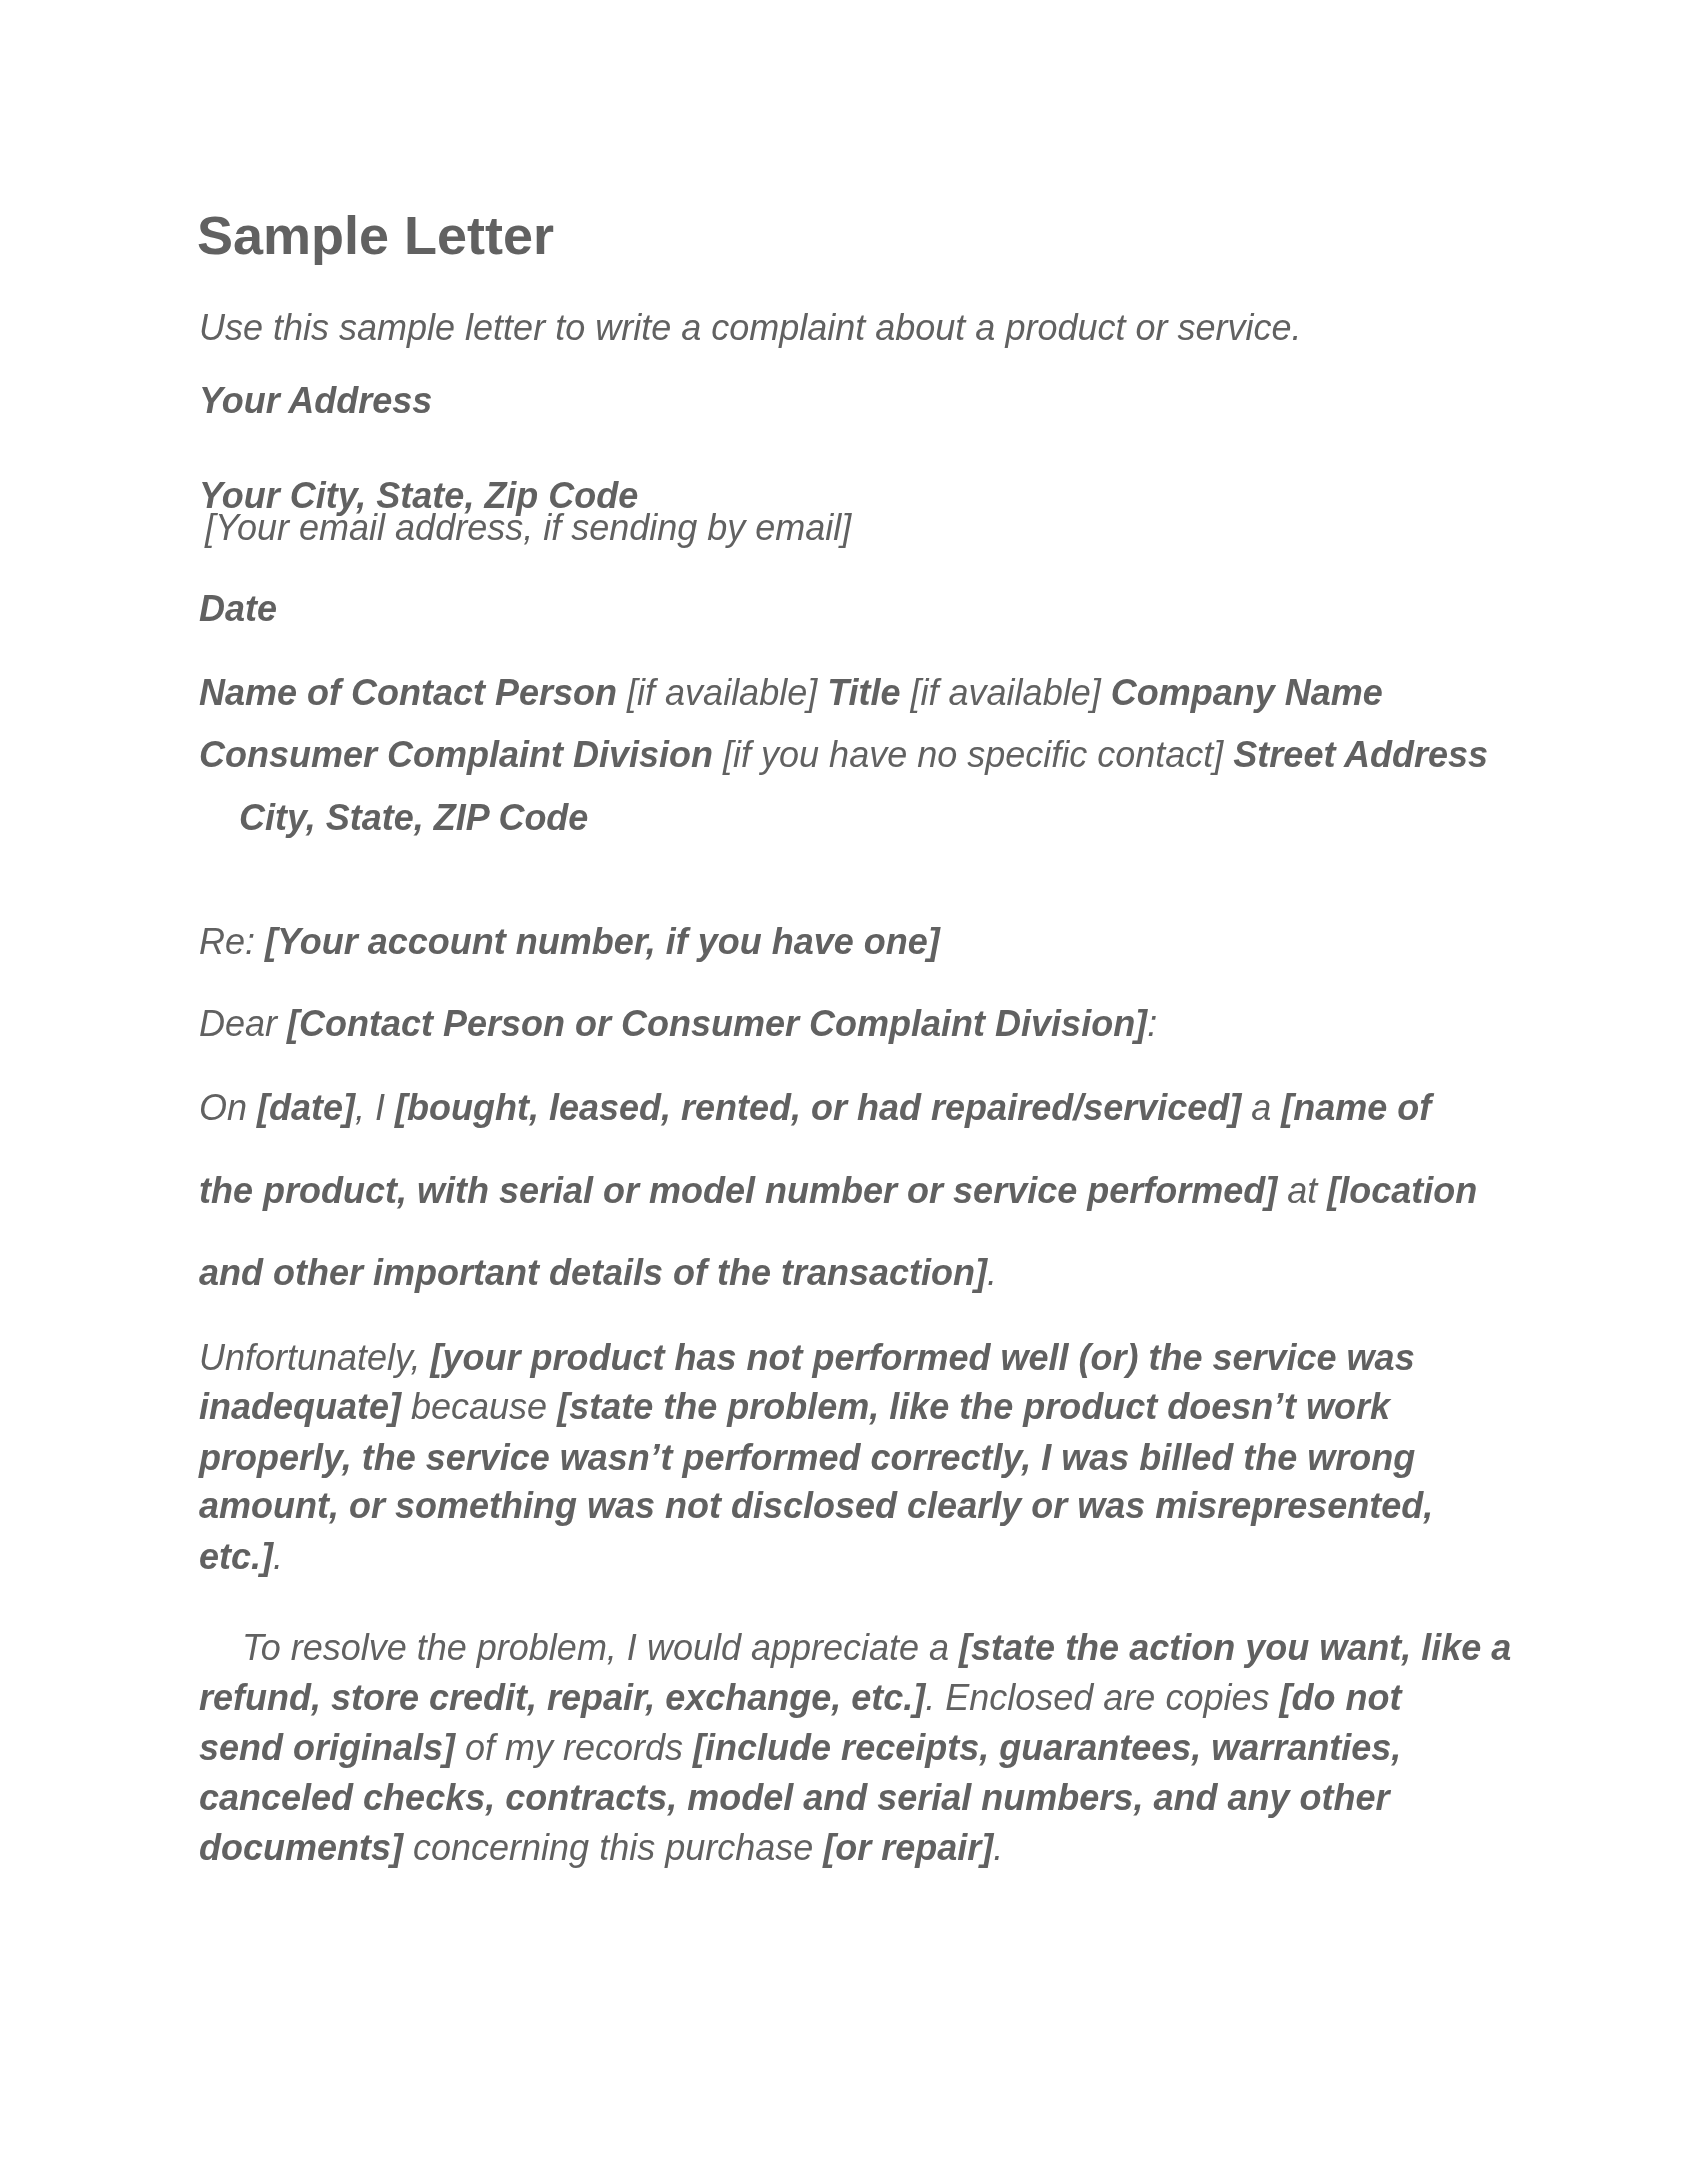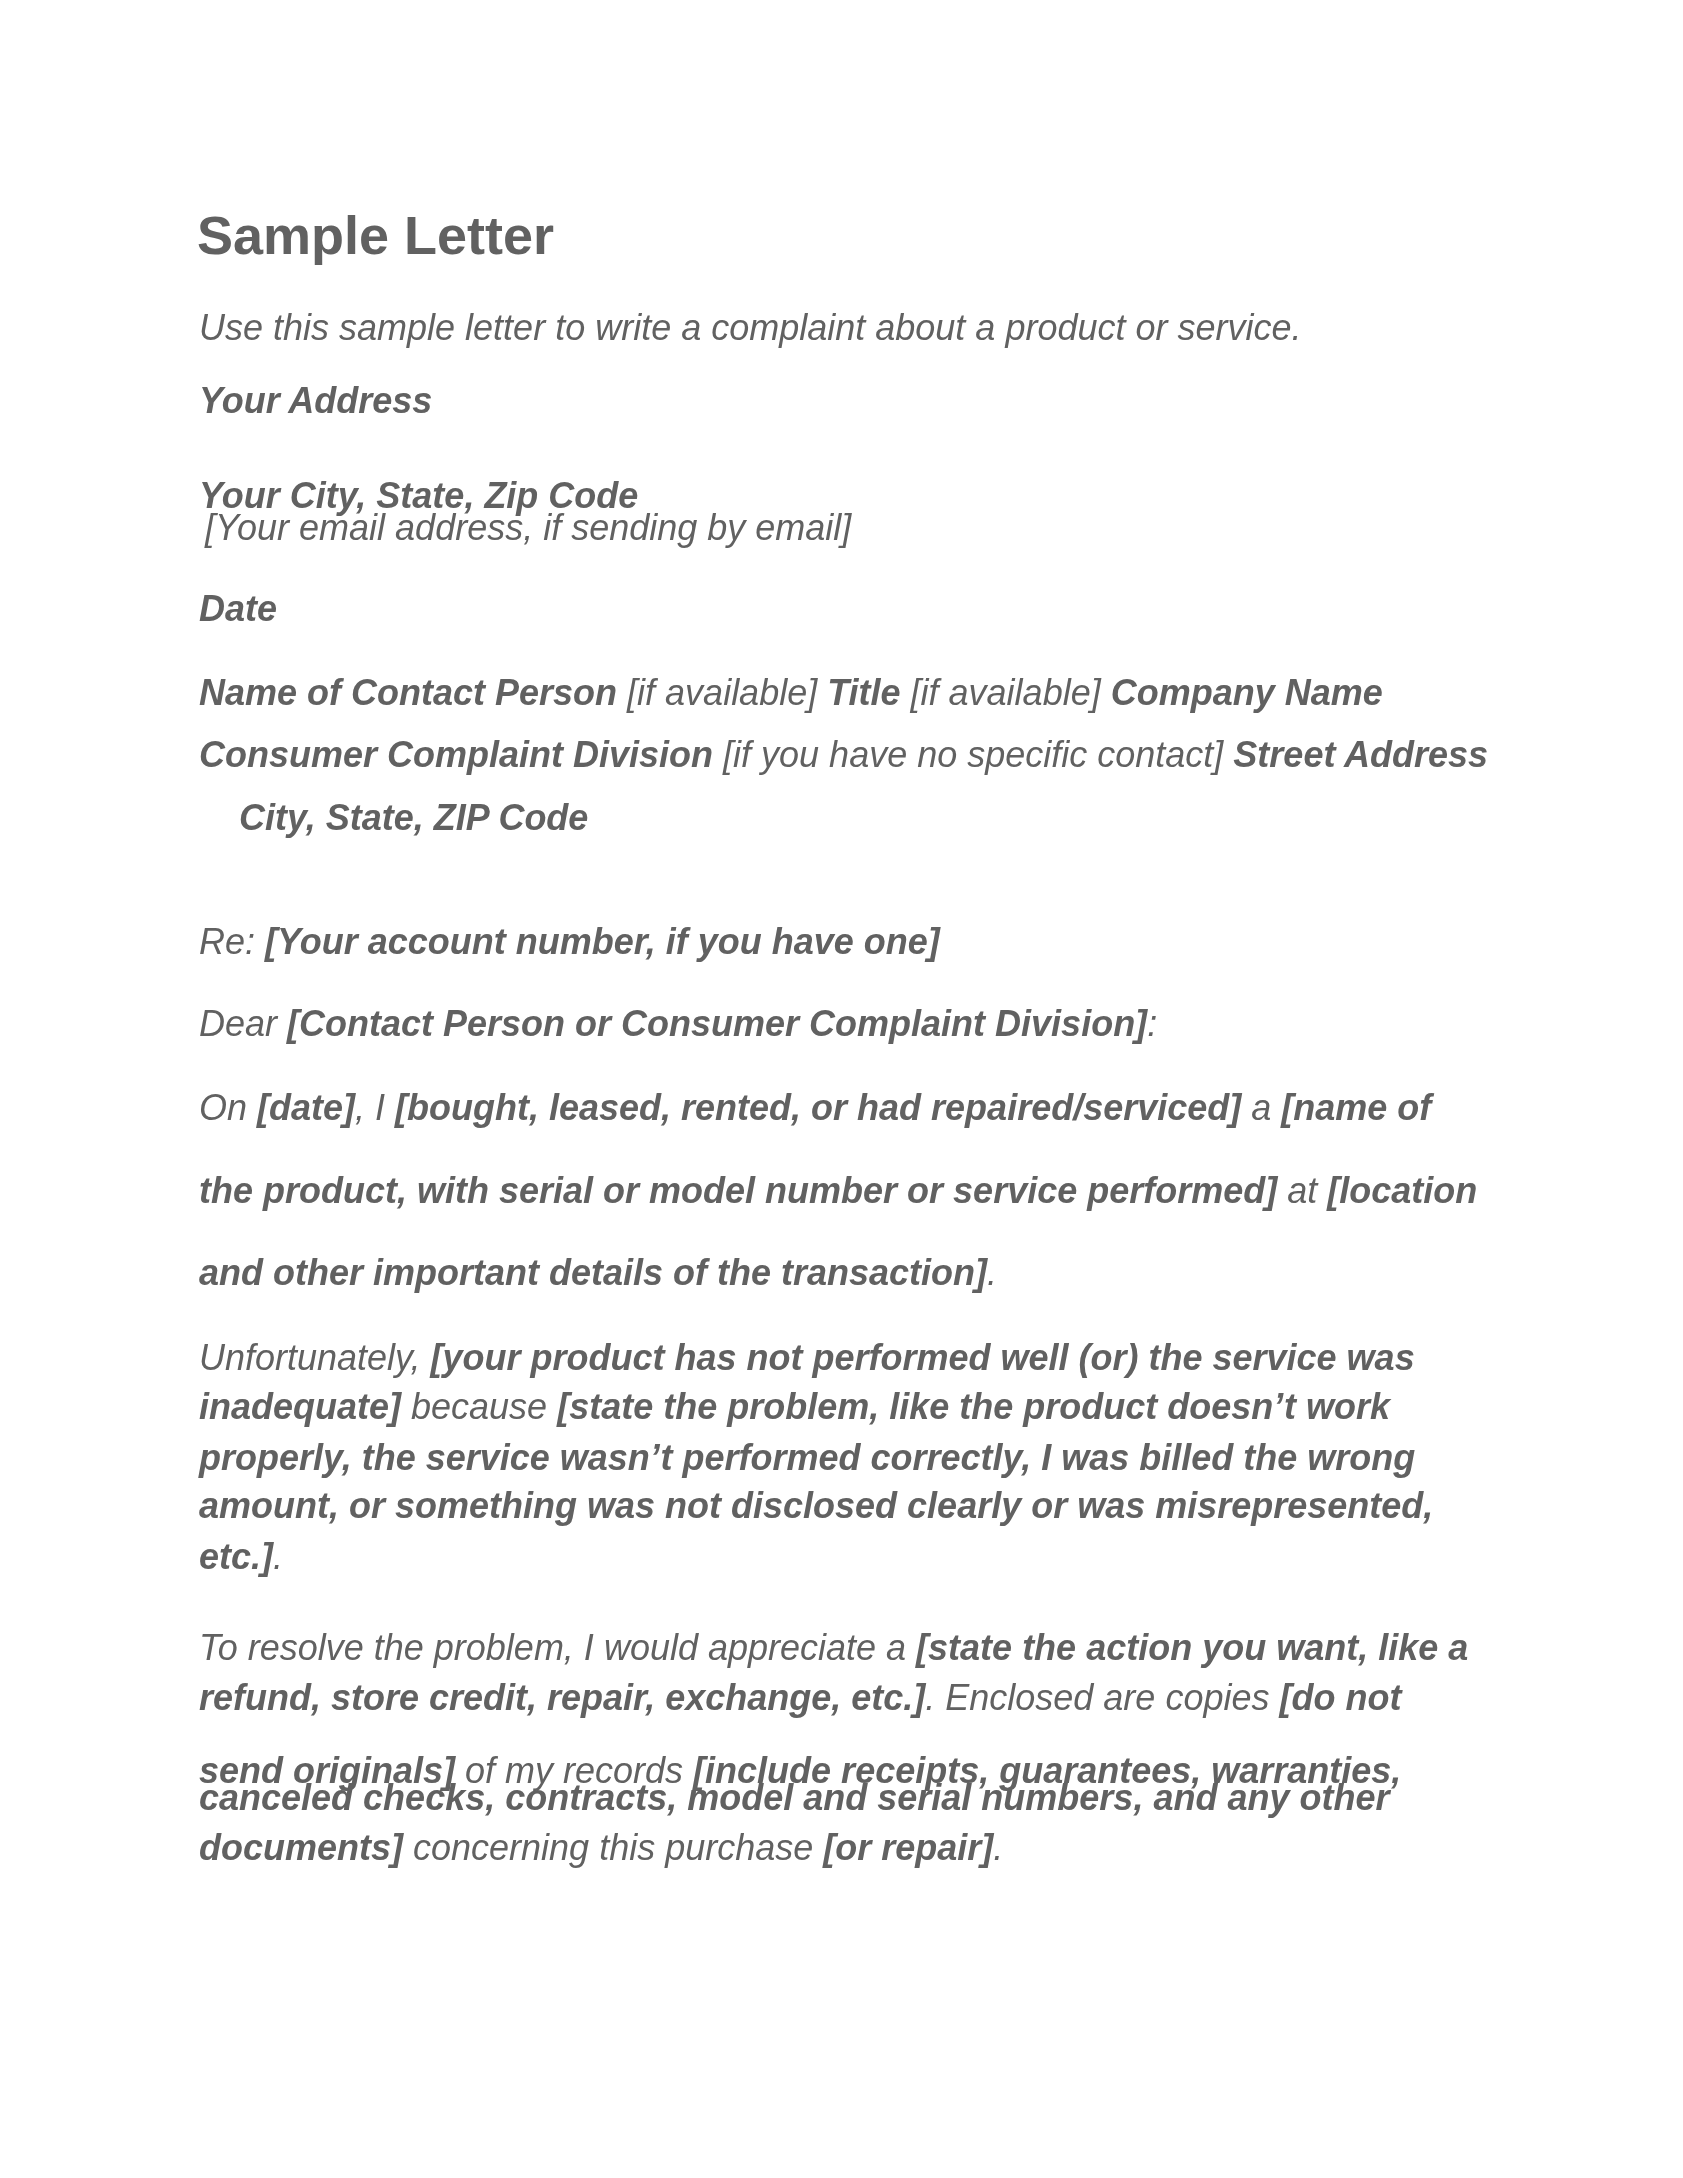--- a/index.html
+++ b/index.html
@@ -64,27 +64,27 @@
   <div class="line" style="top:1438px;">
     <b>properly, the service wasn’t performed correctly, I was billed the wrong</b>
   </div>
   <div class="line" style="top:1486px;">
     <b>amount, or something was not disclosed clearly or was misrepresented,</b>
   </div>
   <div class="line" style="top:1537px;">
     <b>etc.]</b><span>.</span>
   </div>
 
-  <div class="line" style="top:1628px;">
+  <div class="line" style="top:1628px;margin-left:43px;">
     <span>To resolve the problem, I would appreciate a </span><b>[state the action you want, like a</b>
   </div>
   <div class="line" style="top:1678px;">
     <b>refund, store credit, repair, exchange, etc.]</b><span>. Enclosed are copies </span><b>[do not</b>
   </div>
-  <div class="line" style="top:1728px;margin-top:23px;">
+  <div class="line" style="top:1728px;">
     <b>send originals]</b><span> of my records </span><b>[include receipts, guarantees, warranties,</b>
   </div>
   <div class="line" style="top:1778px;">
     <b>canceled checks, contracts, model and serial numbers, and any other</b>
   </div>
   <div class="line" style="top:1828px;">
     <b>documents]</b><span> concerning this purchase </span><b>[or repair]</b><span>.</span>
   </div>
 </div>
 

